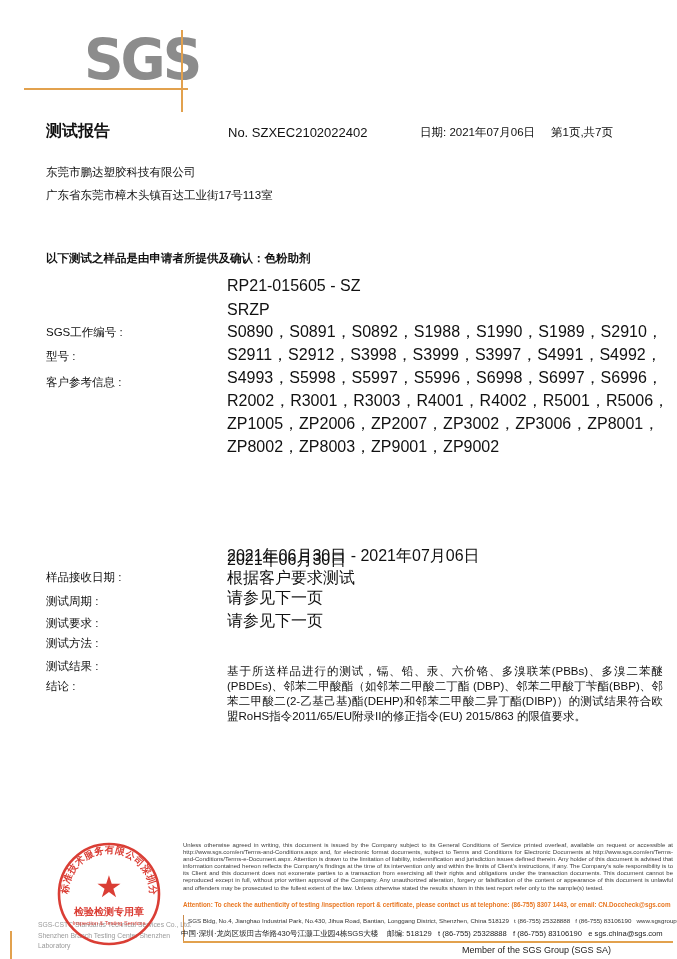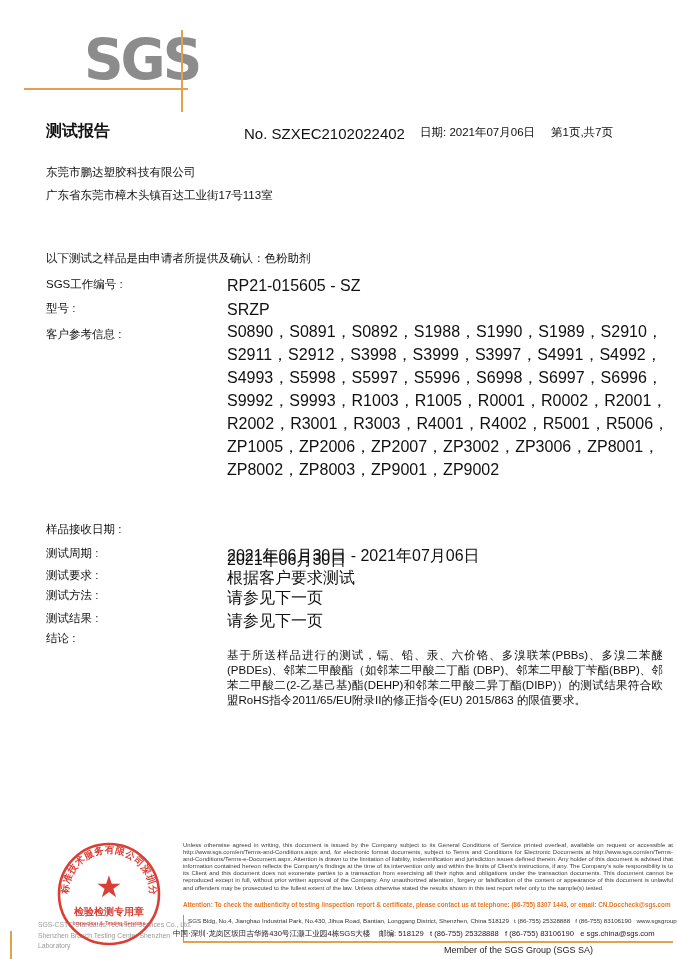--- a/index.html
+++ b/index.html
@@ -13,53 +13,53 @@
   
   .logo{
     left:84px;top:34px;font-size:55px;font-weight:900;color:#8c8c8c;
     letter-spacing:-3px;line-height:1;font-family:"DejaVu Sans",sans-serif;
     transform:scaleY(1.02);
   }
   .hline-top{left:24px;top:88px;width:164px;height:2px;background:#e2a14e;}
   .vline-top{left:181px;top:30px;width:2px;height:82px;background:#e2a14e;}
 
   .doc-title{left:46px;top:121px;font-size:16px;font-weight:bold;color:#111;}
-  .report-no{left:244px;top:125px;font-size:15px;color:#111;text-align:right;}
+  .report-no{left:228px;top:125px;font-size:13px;color:#111;text-align:right;}
   .report-date{left:420px;top:125px;font-size:11.5px;color:#111;}
   .report-page{left:551px;top:125px;font-size:11.5px;color:#111;}
 
   .company{left:46px;top:165px;font-size:11.5px;color:#111;}
   .address{left:46px;top:188px;font-size:11.5px;color:#111;}
 
-  .sample-stmt{left:46px;top:251px;font-size:11.5px;color:#111;}
+  .sample-stmt{left:46px;top:251px;font-size:11.5px;color:#111;font-weight:bold;}
 
   
-  .flabel{left:46px;font-size:11.5px;color:#111;}
+  .flabel{left:46px;font-size:11.5px;color:#111;margin-top:48px;}
   .fvalue{left:227px;font-size:16px;color:#111;}
   .ref-line{height:23px;line-height:23px;}
   .conclusion-text{
-    left:227px;top:648px;width:436px;font-size:11.5px;line-height:15px;
+    left:227px;top:664px;width:436px;font-size:11.5px;line-height:15px;
     color:#111;text-align:justify;
   }
 
   
   .legal{
     left:183px;top:842px;width:490px;font-size:6px;line-height:7.1px;
     color:#3d3d3d;text-align:justify;
   }
   .attention{
     left:183px;top:901px;width:490px;font-size:6.3px;line-height:7.3px;
     color:#e87722;font-weight:bold;
   }
   .addr-en{left:188px;top:917px;font-size:6.2px;color:#333;white-space:pre;}
-  .addr-cn{left:173px;top:929px;font-size:7.6px;color:#222;white-space:pre;}
+  .addr-cn{left:181px;top:929px;font-size:7.6px;color:#222;white-space:pre;}
   .footer-vline{left:183px;top:915px;width:1px;height:26px;background:#c98a4b;}
   .footer-hline{left:183px;top:941px;width:490px;height:2px;background:#e2a14e;}
   .bl-vline{left:10px;top:931px;width:2px;height:28px;background:#e2a14e;}
-  .member{left:444px;top:945px;font-size:9px;color:#222;}
+  .member{left:462px;top:945px;font-size:9px;color:#222;}
 
   
   .company-en{
     left:38px;top:920px;font-size:6.8px;line-height:10.5px;color:#9a9a9a;
     width:160px;
   }
   .stamp{left:56px;top:841px;width:106px;height:106px;opacity:0.95;}
 </style>
 </head>
 <body>
@@ -84,21 +84,20 @@
   <div class="abs fvalue" style="top:277px">RP21-015605 - SZ</div>
 
   <div class="abs flabel" style="top:301px">型号 :</div>
   <div class="abs fvalue" style="top:301px">SRZP</div>
 
   <div class="abs flabel" style="top:327px">客户参考信息 :</div>
   <div class="abs fvalue" style="top:320px">
     <div class="ref-line">S0890，S0891，S0892，S1988，S1990，S1989，S2910，</div>
     <div class="ref-line">S2911，S2912，S3998，S3999，S3997，S4991，S4992，</div>
     <div class="ref-line">S4993，S5998，S5997，S5996，S6998，S6997，S6996，</div>
-    <div class="ref-line">S9992，S9993，R1003，R1005，R0001，R0002，R2001，</div>
     <div class="ref-line">R2002，R3001，R3003，R4001，R4002，R5001，R5006，</div>
     <div class="ref-line">ZP1005，ZP2006，ZP2007，ZP3002，ZP3006，ZP8001，</div>
     <div class="ref-line">ZP8002，ZP8003，ZP9001，ZP9002</div>
   </div>
 
   <div class="abs flabel" style="top:522px">样品接收日期 :</div>
   <div class="abs fvalue" style="top:550px">2021年06月30日</div>
 
   <div class="abs flabel" style="top:546px">测试周期 :</div>
   <div class="abs fvalue" style="top:546px">2021年06月30日 - 2021年07月06日</div>

